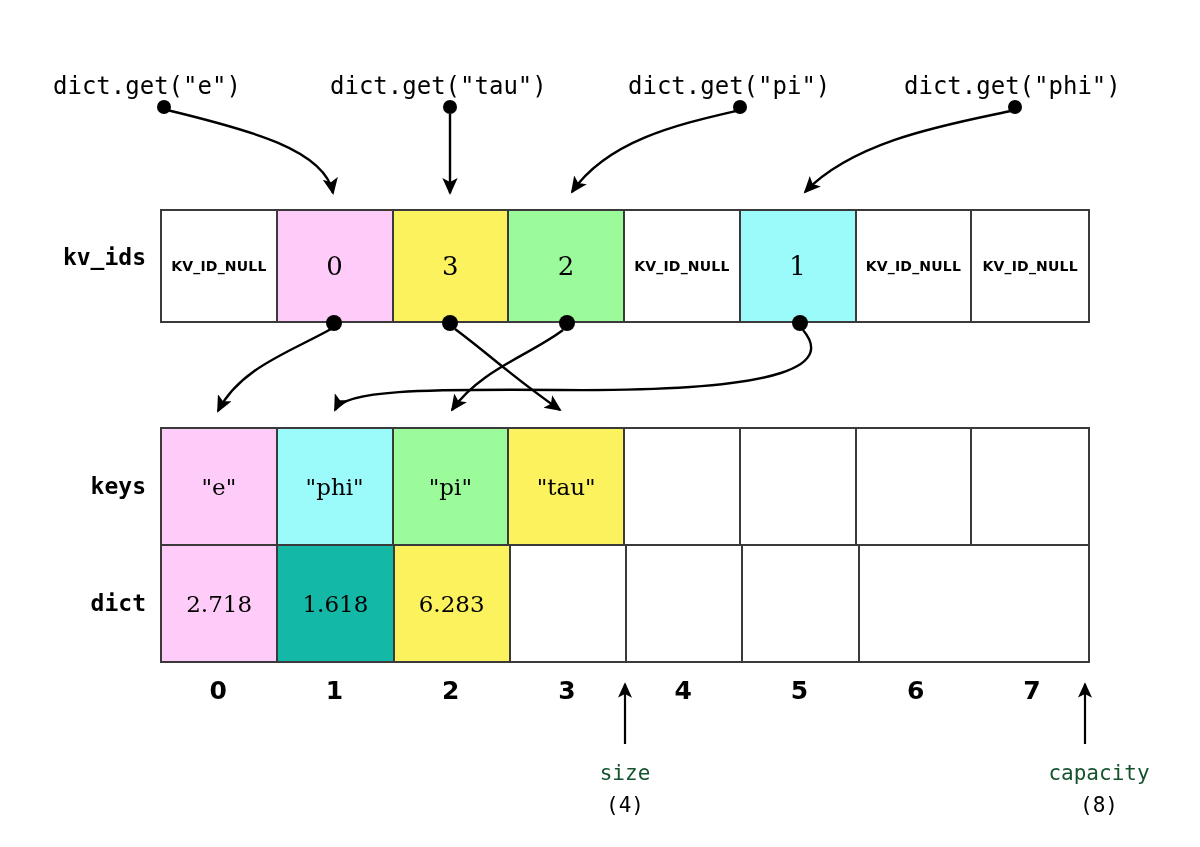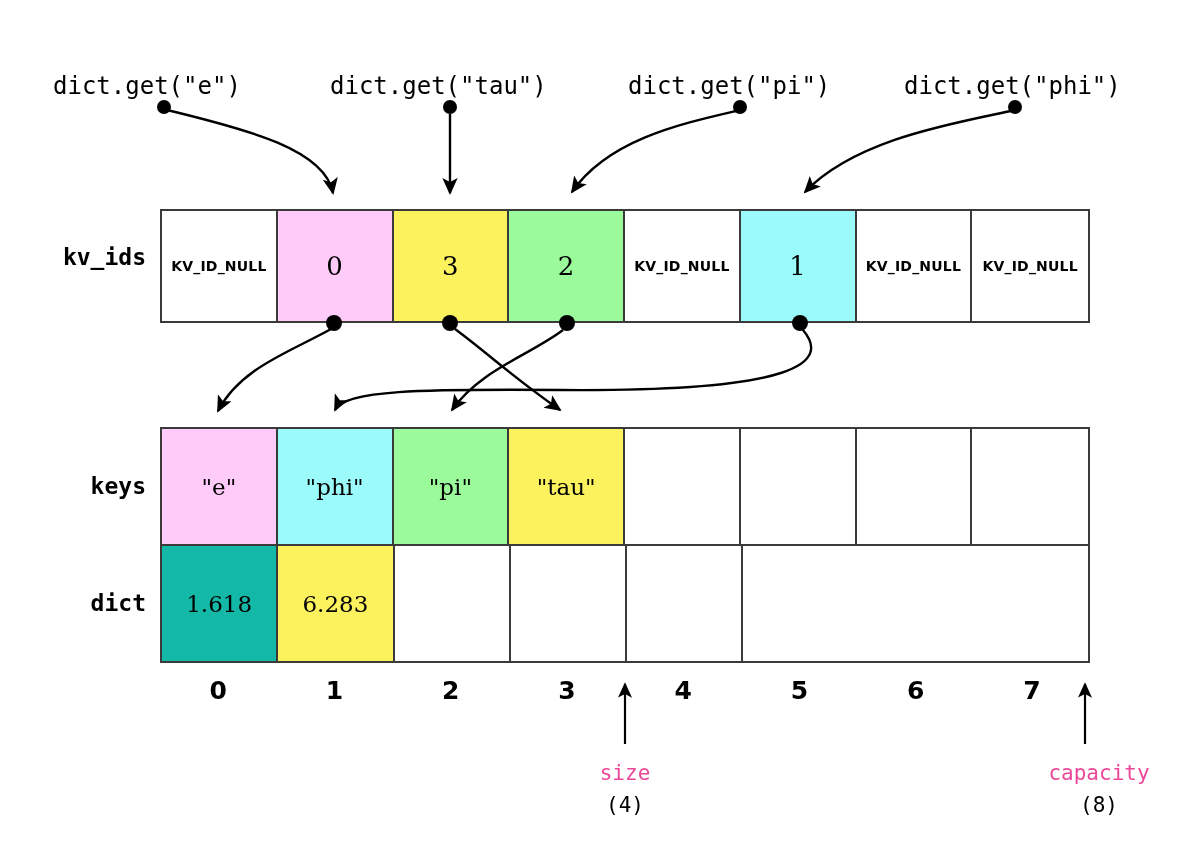--- a/index.html
+++ b/index.html
@@ -103,21 +103,21 @@
     font-size: 25px;
     color: #000;
     text-align: center;
     width: 40px;
   }
   
   .marker-label {
     position: absolute;
     font-family: "DejaVu Sans Mono", monospace;
     font-size: 21px;
-    color: #ec4899;
+    color: #14532d;
     text-align: center;
     white-space: nowrap;
   }
   .marker-value {
     position: absolute;
     font-family: "DejaVu Sans Mono", monospace;
     font-size: 21px;
     color: #000;
     text-align: center;
     white-space: nowrap;
@@ -185,20 +185,23 @@
           <span class="kv-text"></span>
         </div>
         <div class="cell" style="width: 116.25px; background: rgb(255, 255, 255);">
           <span class="kv-text"></span>
         </div>
         <div class="cell" style="width: 116.25px; background: rgb(255, 255, 255);">
           <span class="kv-text"></span>
         </div>
       </div>
     <div class="kvrow" id="vals-row" style="height:117px;">
+        <div class="cell" style="width: 116.25px; background: rgb(255, 204, 250);">
+          <span class="kv-text">2.718</span>
+        </div>
         <div class="cell" style="width: 116.25px; background: #14b8a6;">
           <span class="kv-text">1.618</span>
         </div>
         <div class="cell" style="width: 116.25px; background: rgb(251, 242, 94);">
           <span class="kv-text">6.283</span>
         </div>
         <div class="cell" style="width: 116.25px; background: rgb(255, 255, 255);">
           <span class="kv-text"></span>
         </div>
         <div class="cell" style="width: 116.25px; background: rgb(255, 255, 255);">

